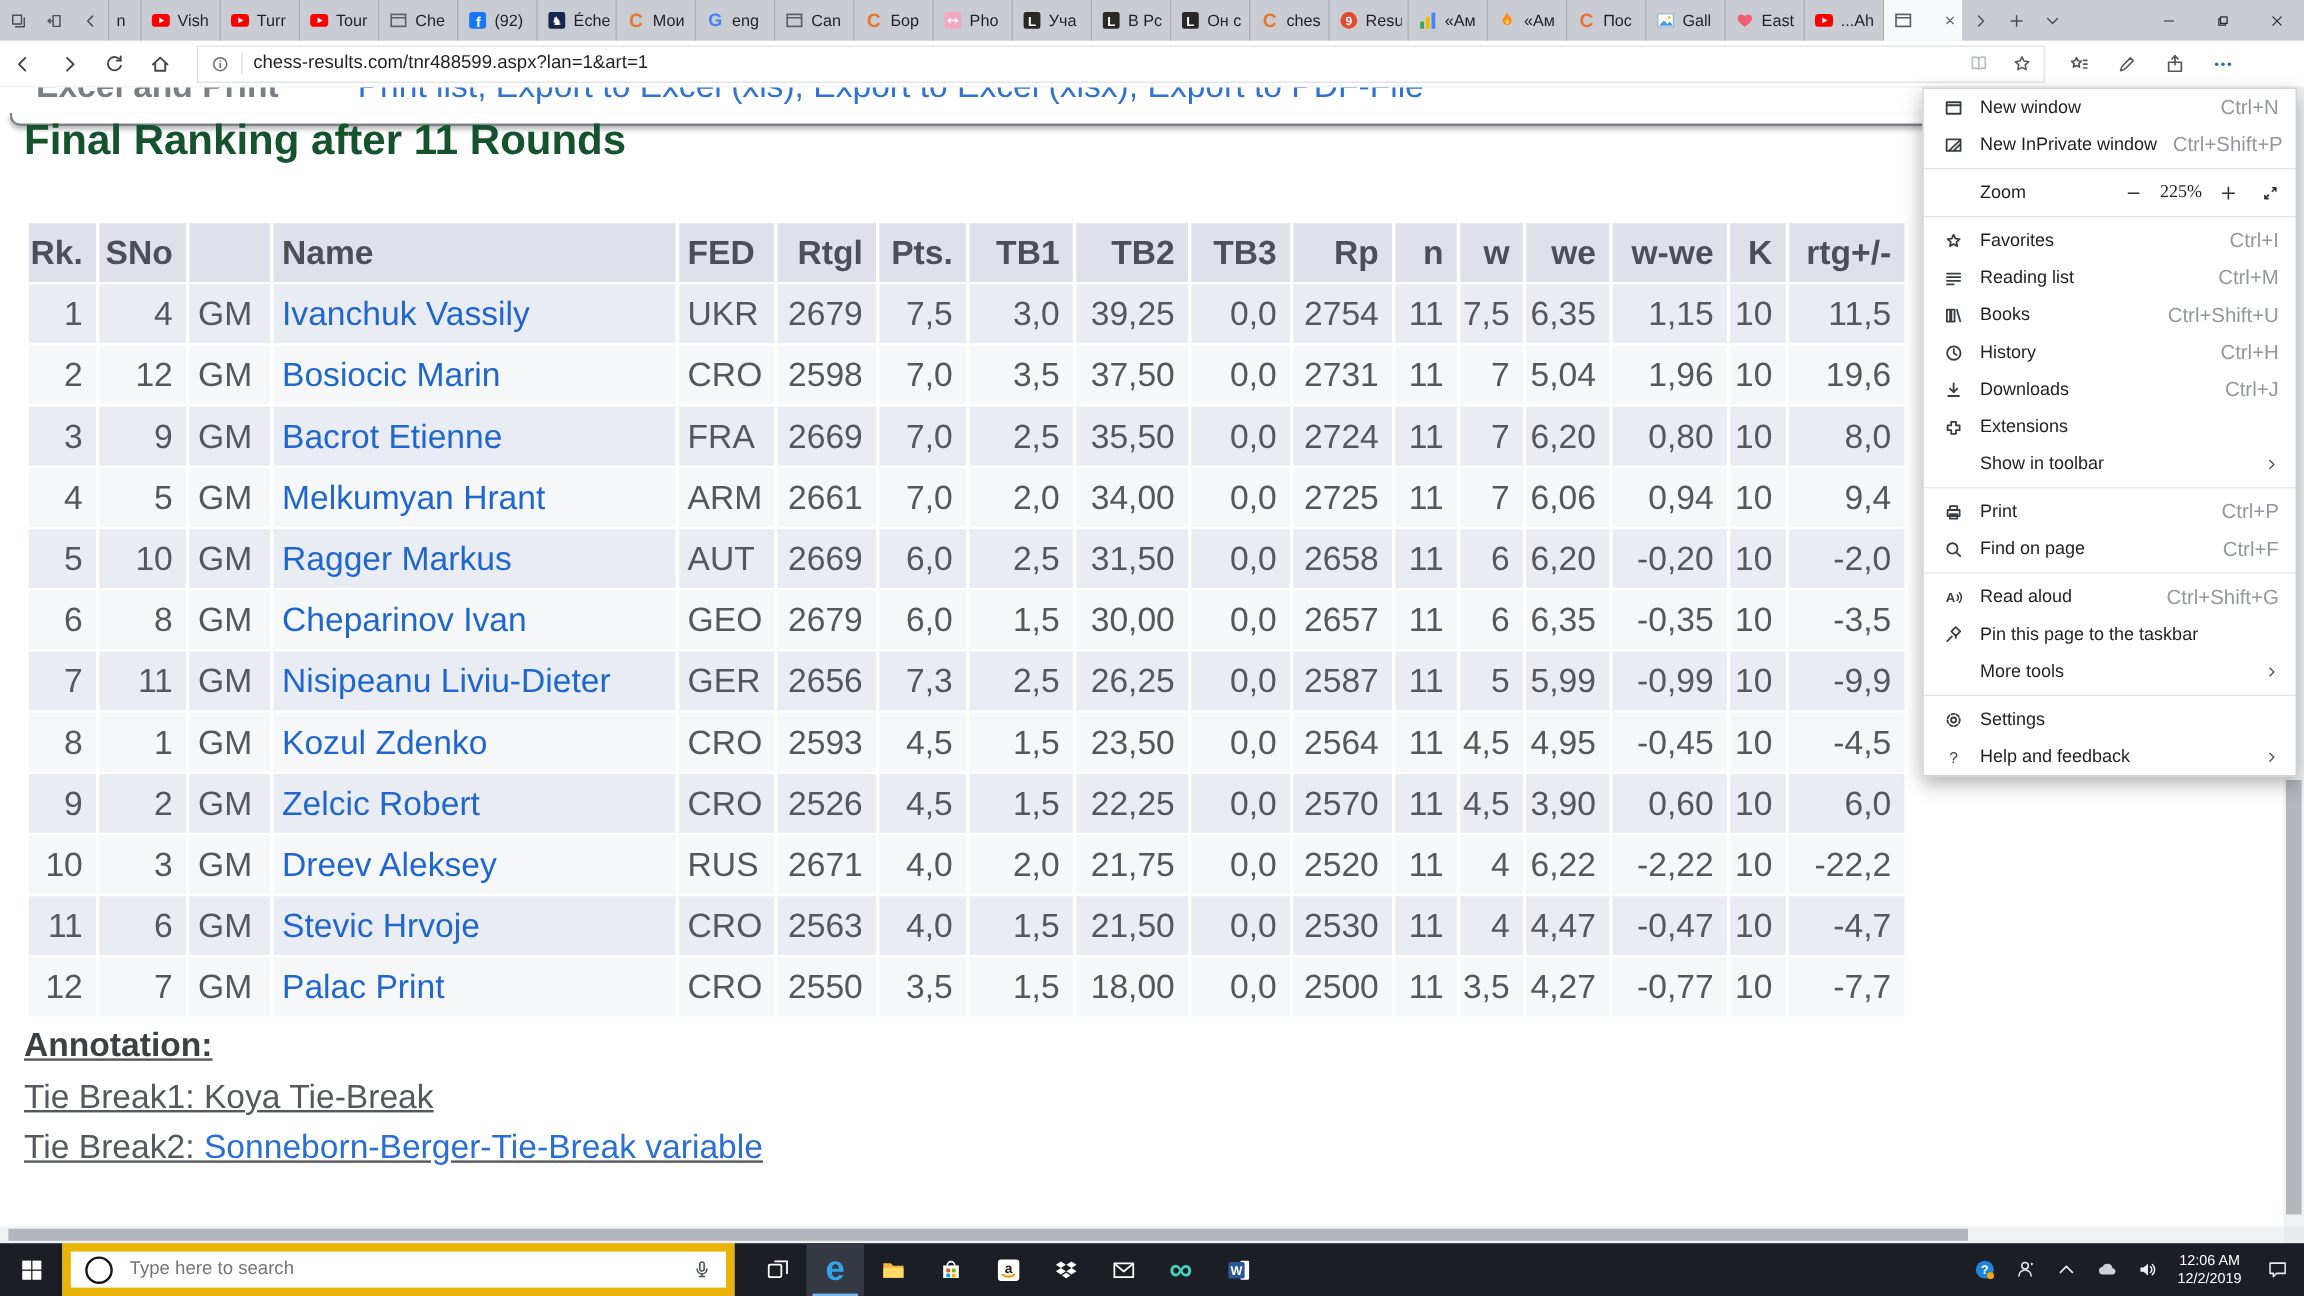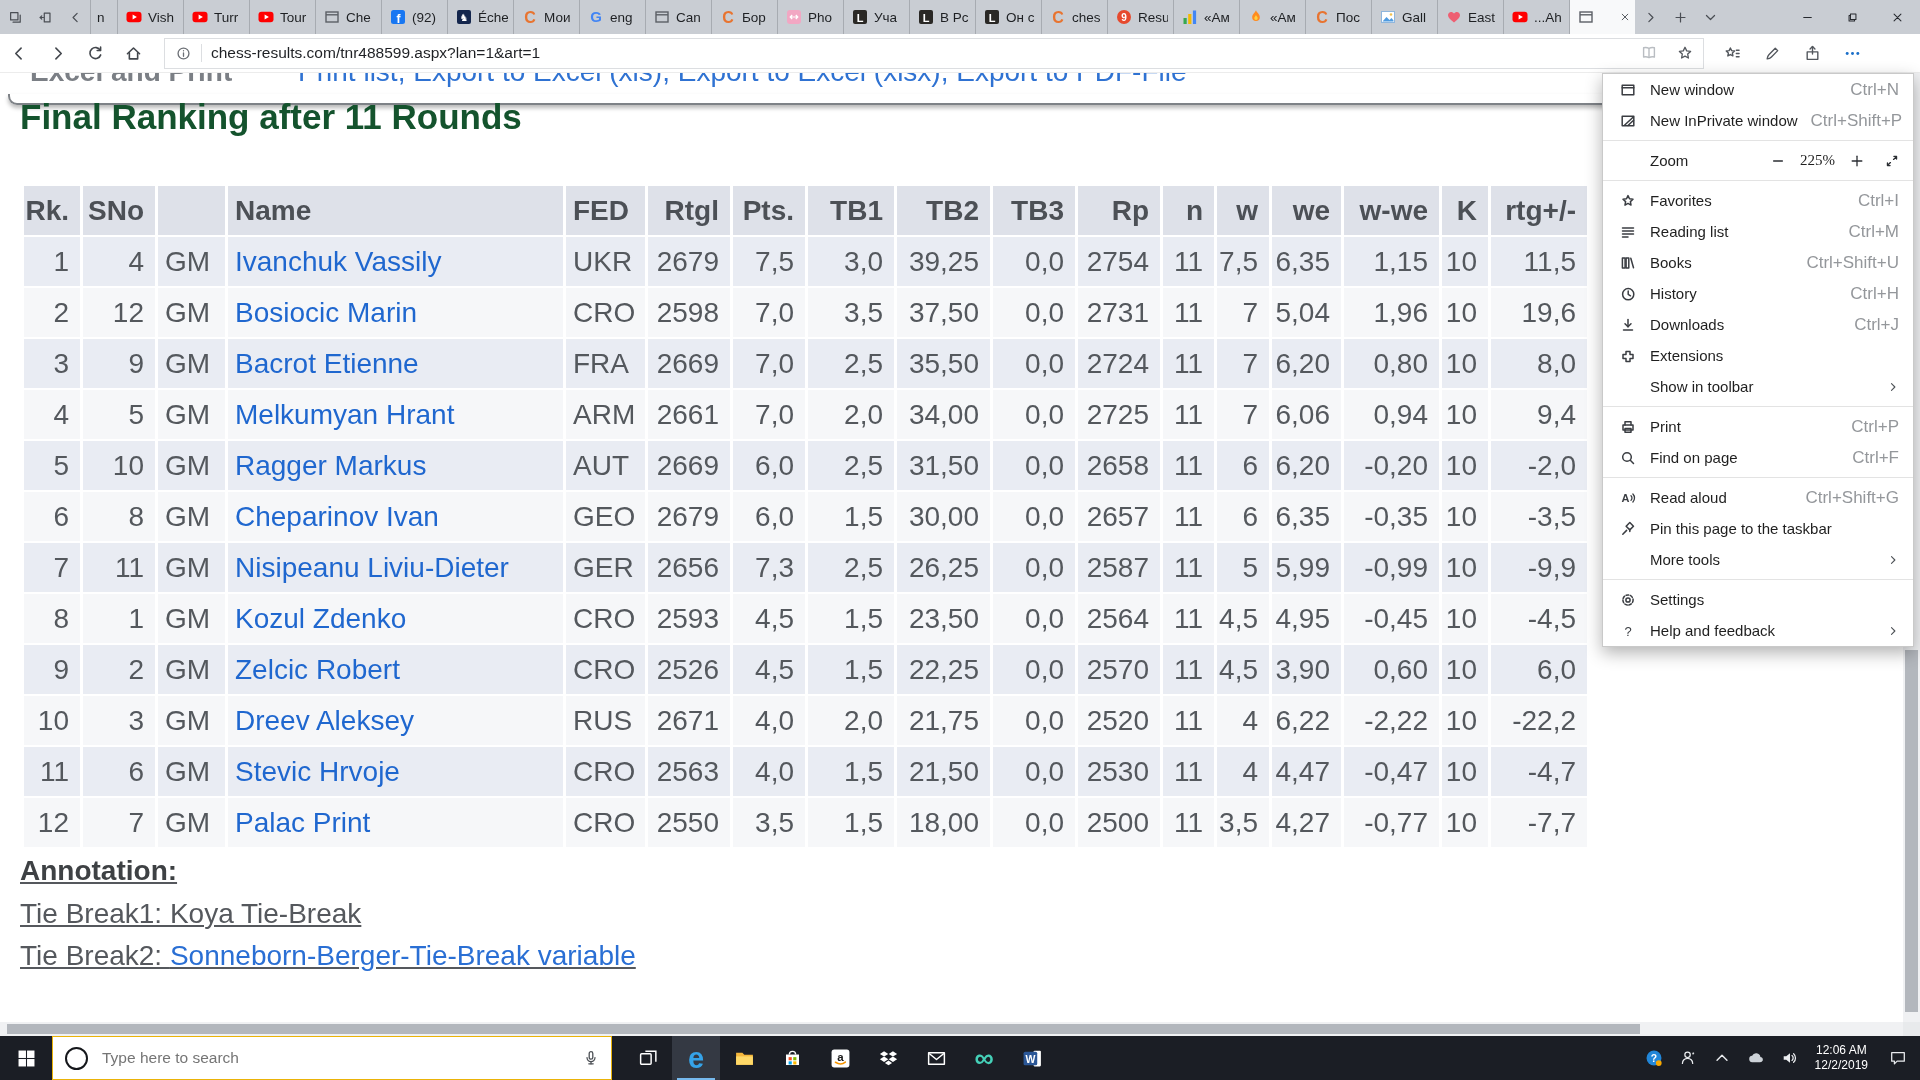--- a/index.html
+++ b/index.html
@@ -81,21 +81,21 @@
   .mi .chev svg{width:12px;height:12px;}
   .msep{height:1px;background:#e3e3e3;margin:4px 0;}
   .zctl{display:flex;color:#2b2e33;}
   .zctl svg{width:14px;height:14px;}
   .zval{font-size:15px;color:#1f1f1f;margin:0 2px;font-family:Liberation Serif, serif;}
 
   
   #taskbar{position:absolute;top:1036px;left:0;width:1920px;height:44px;background:#1b1e25;display:flex;align-items:center;color:#fff;}
   #start-btn{width:52px;height:44px;display:flex;align-items:center;justify-content:center;flex:0 0 auto;}
   #start-btn svg{width:17px;height:17px;}
-  #search-box{width:560px;height:44px;background:#fff;display:flex;align-items:center;box-sizing:border-box;border:1px solid #eab308;flex:0 0 auto;}
+  #search-box{width:560px;height:44px;background:#fff;display:flex;align-items:center;box-sizing:border-box;border:7px solid #eab308;flex:0 0 auto;}
   #cortana-ring{width:19px;height:19px;border:2.6px solid #15171b;border-radius:50%;margin:0 12px;flex:0 0 auto;}
   #search-input{border:none;outline:none;font-size:15.5px;color:#3c4043;flex:1;font-family:"Liberation Sans",sans-serif;background:transparent;}
   #search-mic{margin:0 12px;color:#4c5055;flex:0 0 auto;}
   #search-mic svg{width:16px;height:16px;}
   #apps{display:flex;margin-left:12px;}
   .app{width:48px;height:44px;display:flex;align-items:center;justify-content:center;position:relative;flex:0 0 auto;}
   .app svg{width:21px;height:21px;}
   .app.active{background:#343943;}
   .app.active::after{content:"";position:absolute;bottom:0;left:5px;right:5px;height:2px;background:#76b9ed;}
   .edge-glyph{font-size:29px;font-weight:bold;color:#35a3e8;line-height:1;}

